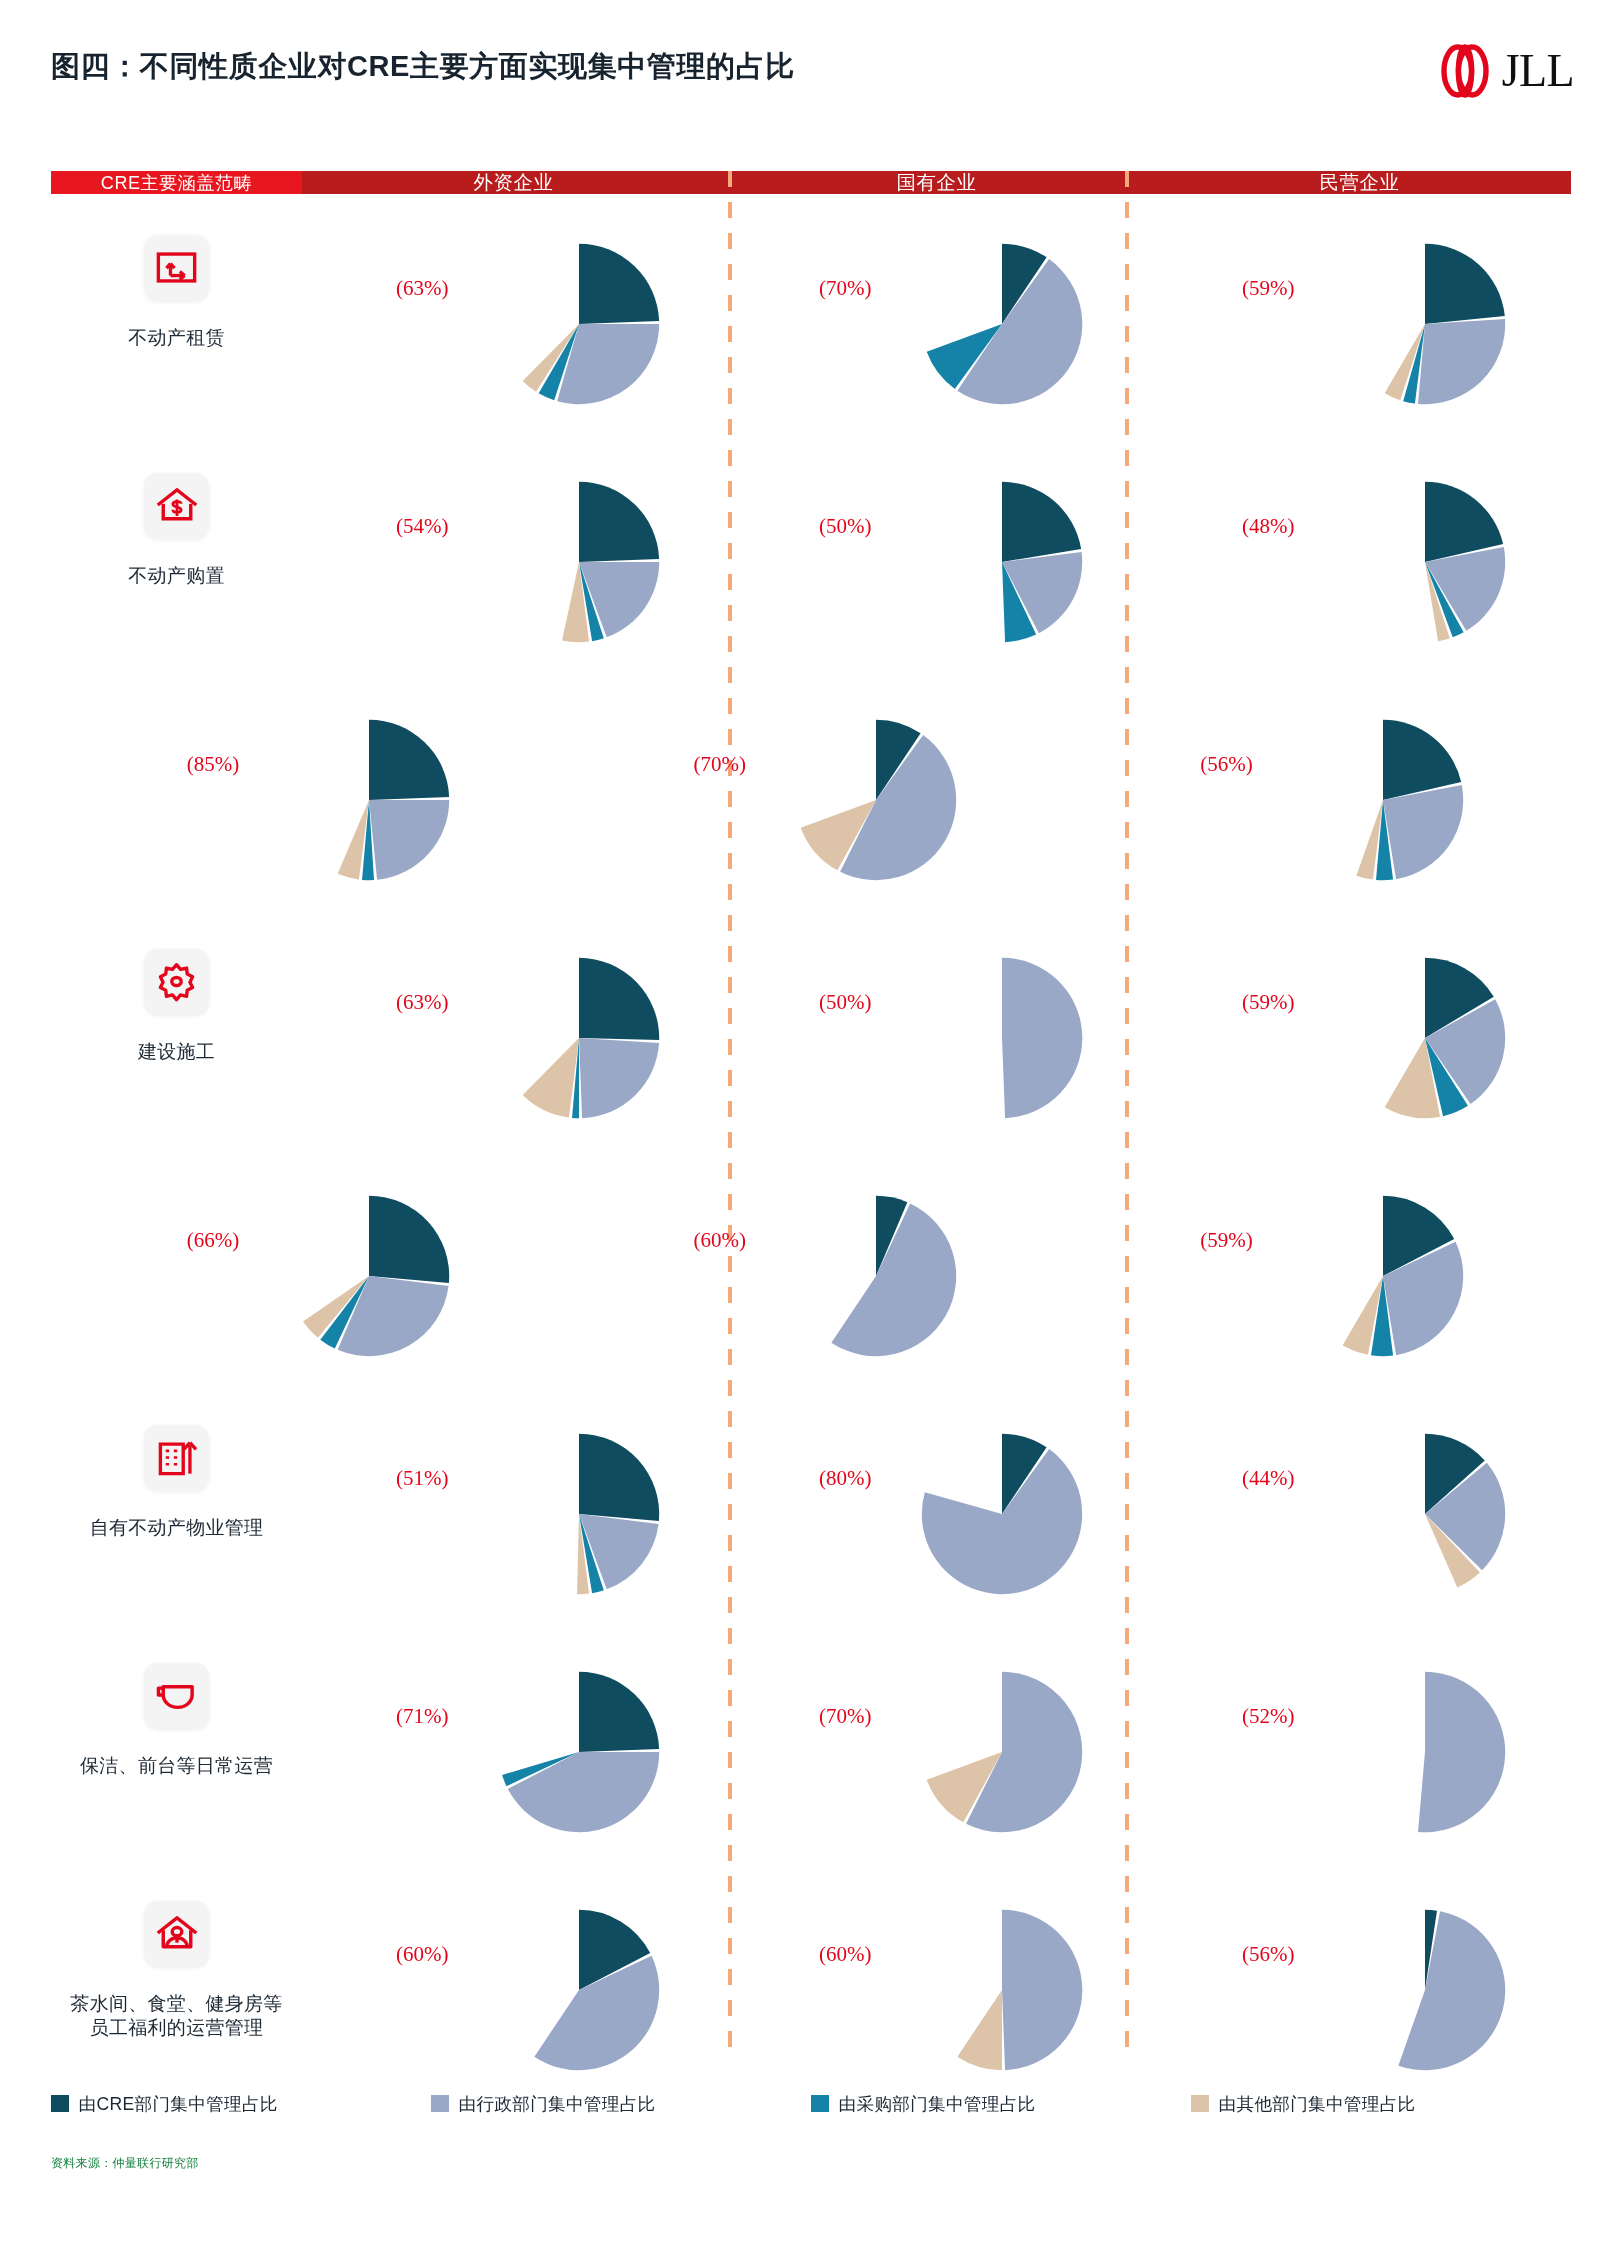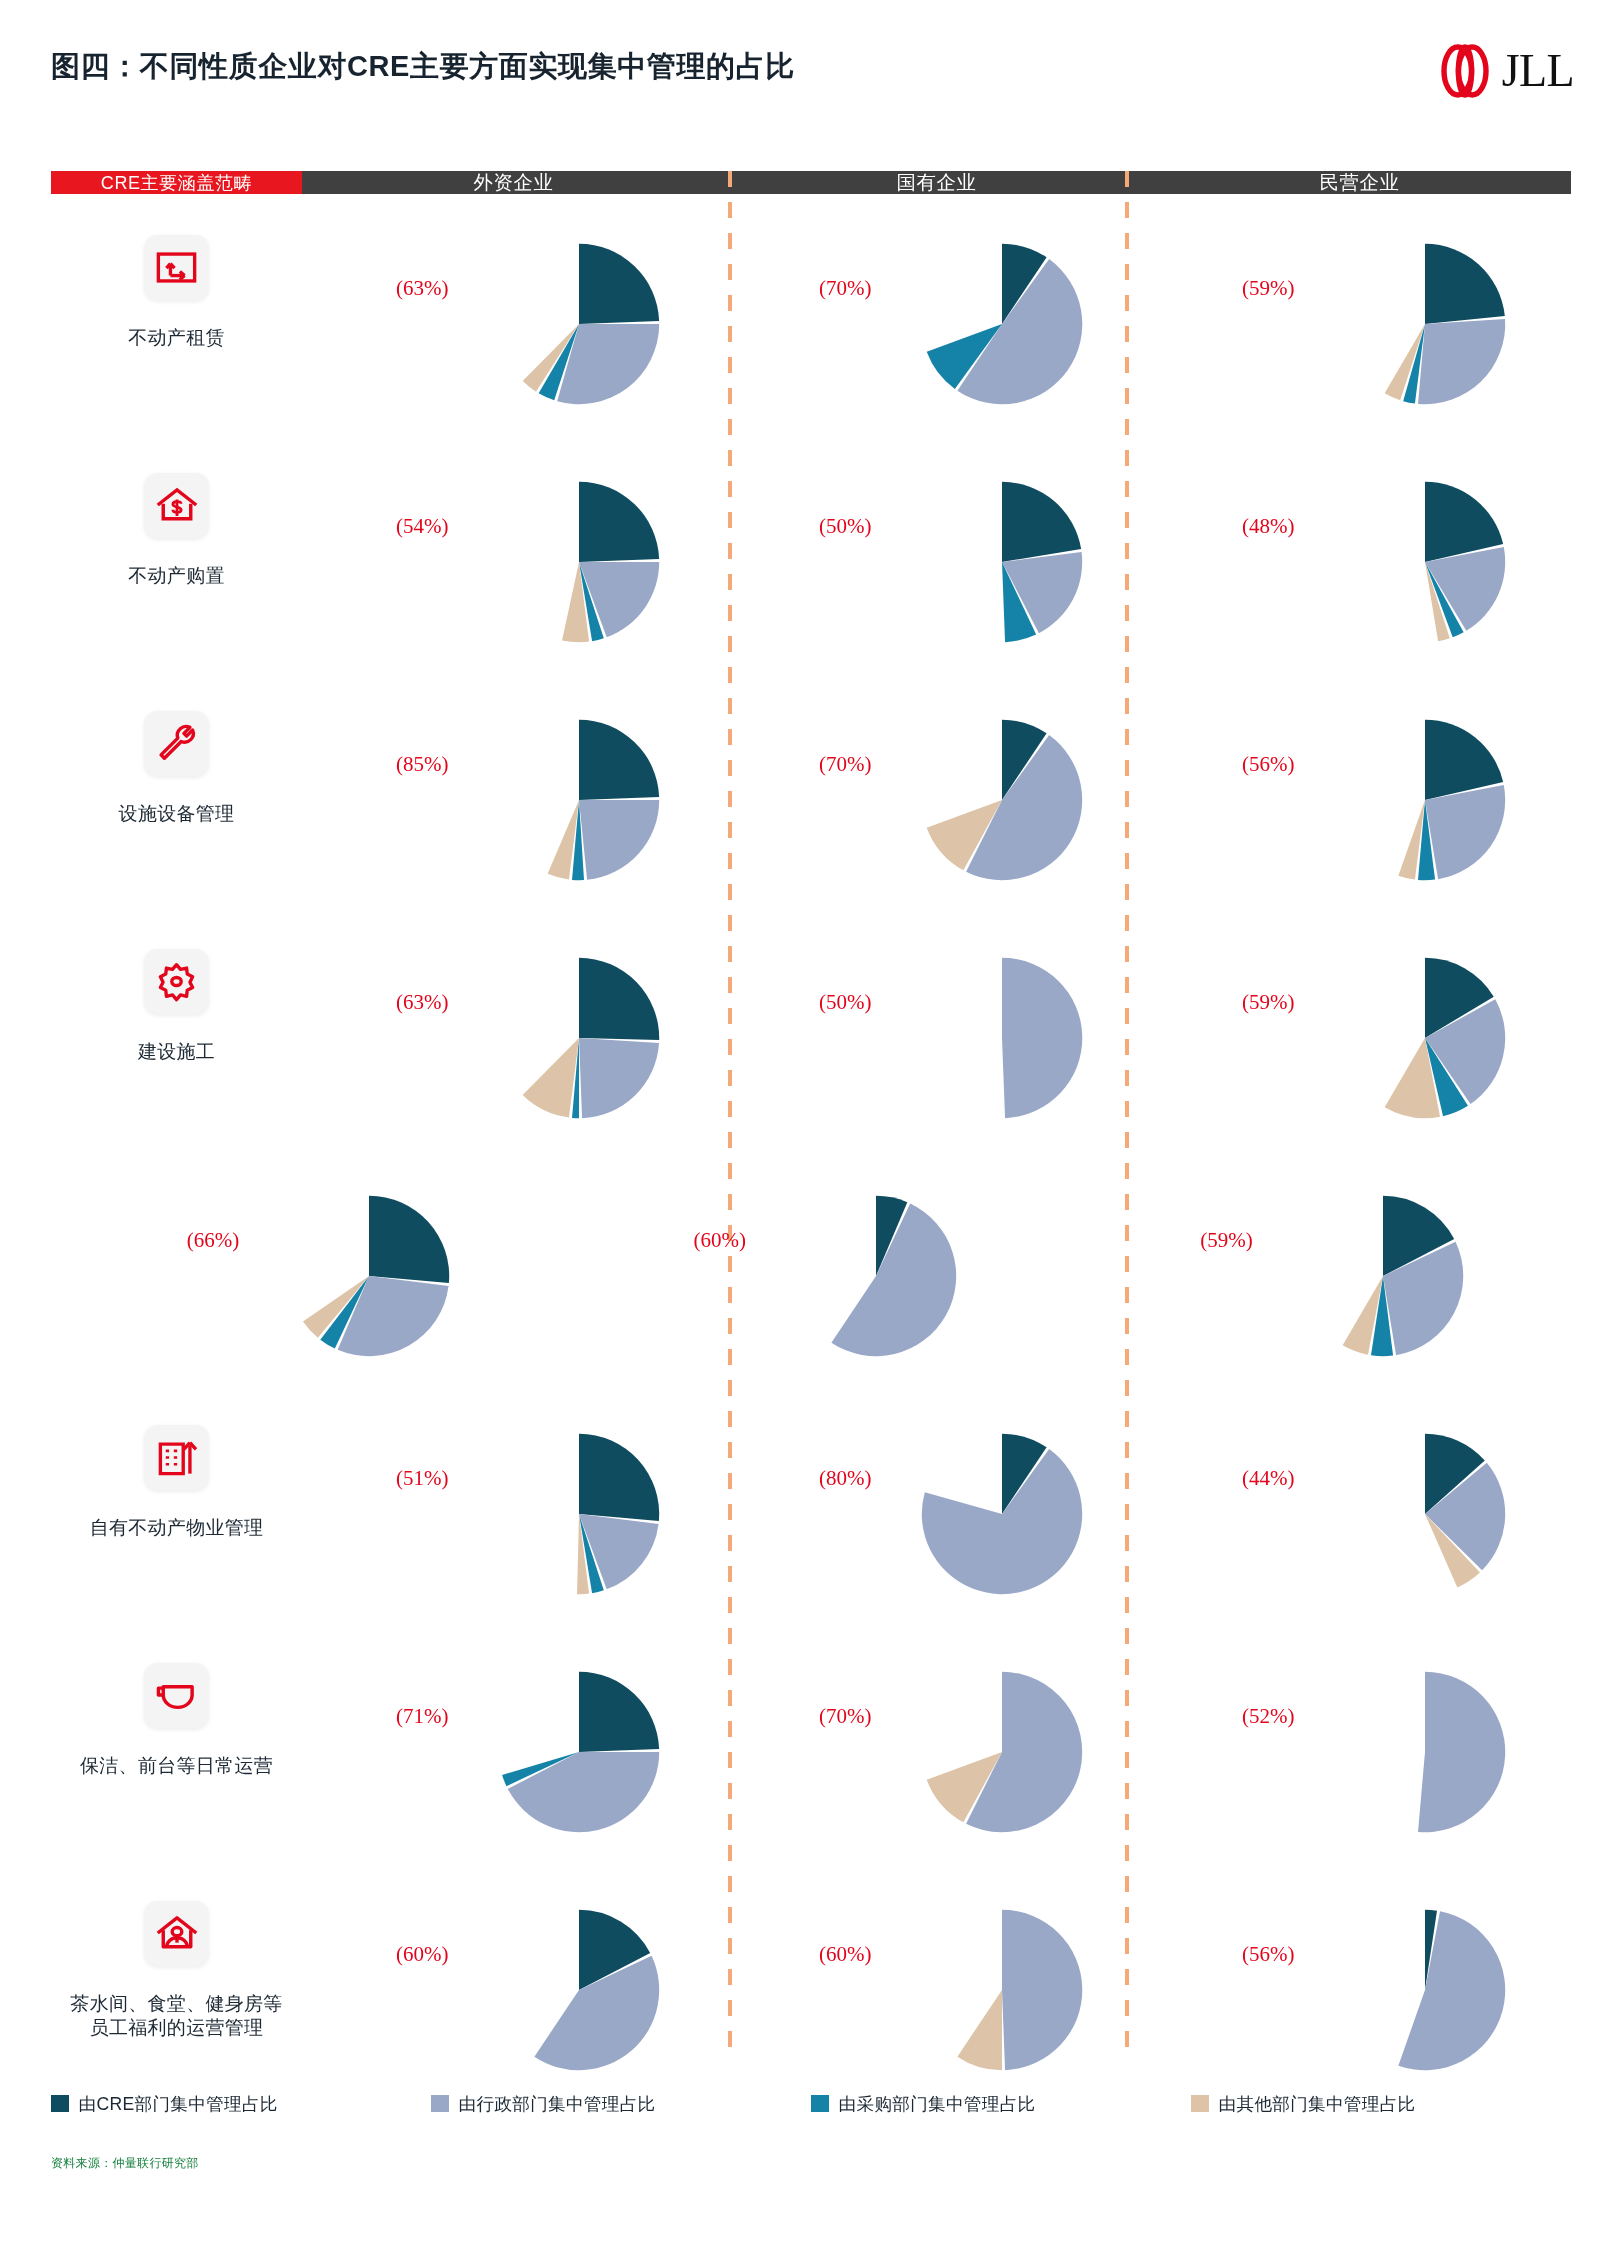--- a/index.html
+++ b/index.html
@@ -37,21 +37,21 @@
   #header-band {
     position:absolute; left:51px; top:171px;
     width:1520px; height:23px;
     display:flex;
   }
   .hdr-cell {
     display:flex; align-items:center; justify-content:center;
     font-size:19.4px; color:#ffffff; letter-spacing:0.6px;
   }
   .hdr-red { background:#e8161f; width:251px; font-size:18px; }
-  .hdr-dark { background:#404040; flex:1;text-align:center; }
+  .hdr-dark { background:#b91c1c; flex:1;text-align:center; }
 
   
   .vsep {
     position:absolute; top:171px; width:3.8px; height:1881px;
     background:repeating-linear-gradient(to bottom,
       #f5a878 0, #f5a878 16.3px, transparent 16.3px, transparent 31px);
   }
   #vsep-1 { left:728px; }
   #vsep-2 { left:1125px; }
 
@@ -229,28 +229,20 @@
           <svg width="188" height="188" viewBox="0 0 300 300">
             <path d="M 150 150 L 150.00 22.00 A 128 128 0 0 1 274.72 121.21 Z" fill="#0f4c5f"></path>
             <path d="M 150 150 L 275.73 126.02 A 128 128 0 0 1 215.92 259.72 Z" fill="#9aa8c7"></path>
             <path d="M 150 150 L 211.66 262.17 A 128 128 0 0 1 194.20 270.13 Z" fill="#1583a8"></path>
             <path d="M 150 150 L 189.55 271.74 A 128 128 0 0 1 170.91 276.28 Z" fill="#ddc3a7"></path>
           </svg>
         </div>
       </div>
     </div>
     <div class="row">
-      <div class="label-cell">
-        <div class="icon-box">
-          <svg width="43" height="43" viewBox="0 0 64 64" fill="none" stroke="#e3051b" stroke-width="5" stroke-linejoin="round">
-      <path d="M52 8 L43 17 L47 21 L56 12 a13 13 0 0 1 -17 17 L14 54 L9 49 L34 24 a13 13 0 0 1 18 -16 z"></path>
-    </svg>
-        </div>
-        <div class="row-label">设施设备管理</div>
-      </div>
       <div class="pie-cell">
         <div class="pct-label">(85%)</div>
         <div class="pie-wrap">
           <svg width="188" height="188" viewBox="0 0 300 300">
             <path d="M 150 150 L 150.00 22.00 A 128 128 0 0 1 277.91 145.09 Z" fill="#0f4c5f"></path>
             <path d="M 150 150 L 278.00 150.00 A 128 128 0 0 1 162.94 277.34 Z" fill="#9aa8c7"></path>
             <path d="M 150 150 L 158.04 277.75 A 128 128 0 0 1 138.84 277.51 Z" fill="#1583a8"></path>
             <path d="M 150 150 L 133.96 276.99 A 128 128 0 0 1 99.99 267.82 Z" fill="#ddc3a7"></path>
           </svg>
         </div>

